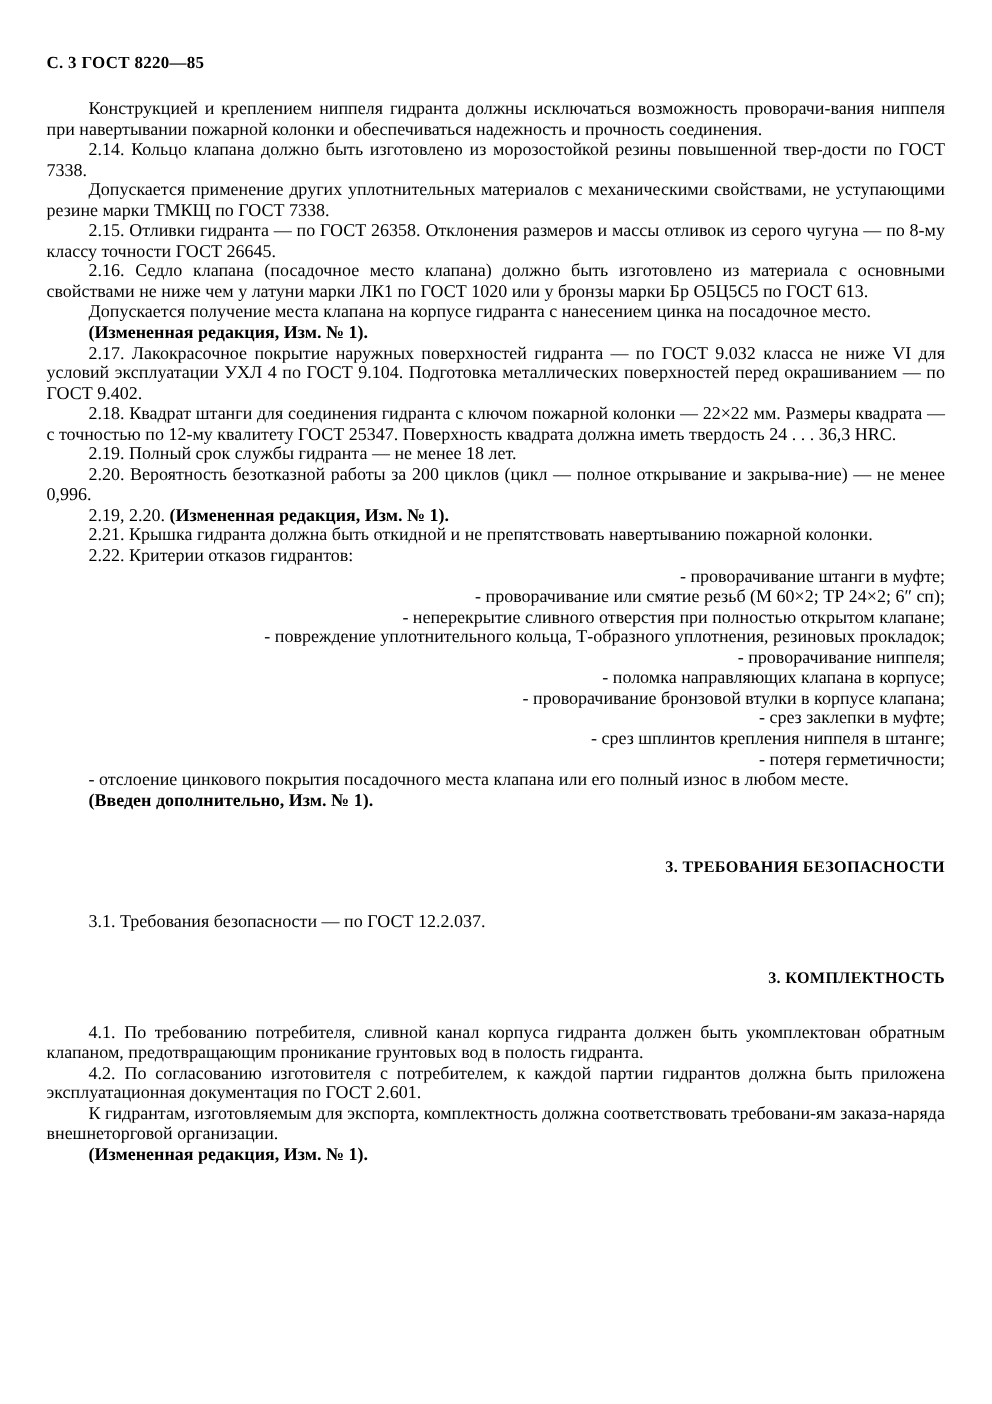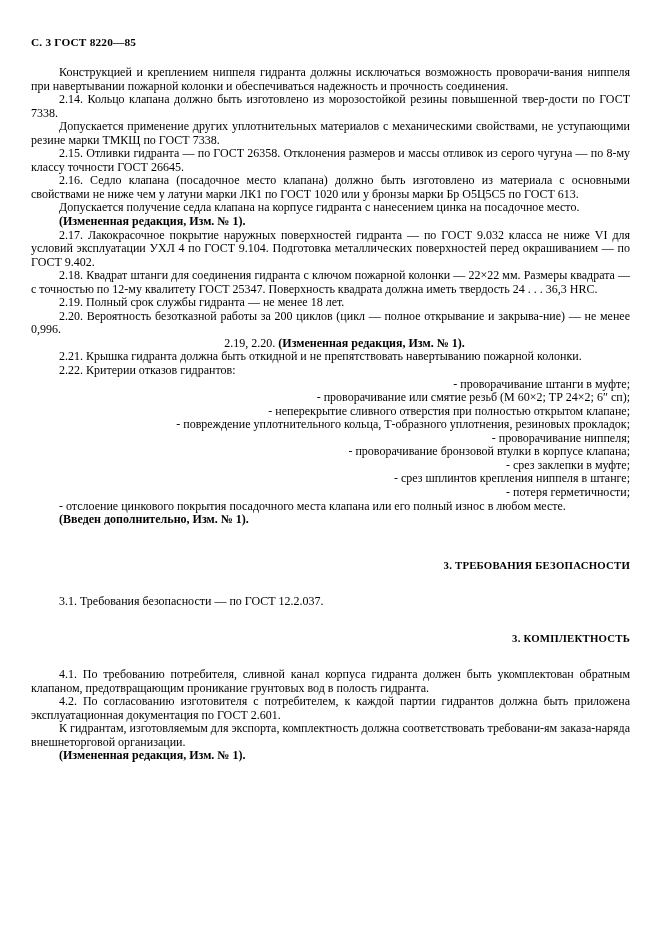--- a/index.html
+++ b/index.html
@@ -62,21 +62,21 @@
   }
 
   p.bullet {
     text-indent: 28px;
     text-align: right;
   }
 
   p.clause-note {
     font-weight: normal;
     text-indent: 28px;
-    text-align: center;
+    text-align: left;
   }
   p.clause-note .b {
     font-weight: bold;
   }
 
   h2.section {
     font-size: 10.8px;
     font-weight: bold;
     text-align: right;
     margin: 0;
@@ -94,38 +94,39 @@
 <div class="page">
   <div class="content">
 
     <div class="page-header">С. 3 ГОСТ 8220—85</div>
 
     <p class="body indent">Конструкцией и креплением ниппеля гидранта должны исключаться возможность проворачи-вания ниппеля при навертывании пожарной колонки и обеспечиваться надежность и прочность соединения.</p>
     <p class="body indent">2.14.  Кольцо клапана должно быть изготовлено из морозостойкой резины повышенной твер-дости по ГОСТ 7338.</p>
     <p class="body indent">Допускается применение других уплотнительных материалов с механическими свойствами, не уступающими резине марки ТМКЩ по ГОСТ 7338.</p>
     <p class="body indent">2.15.  Отливки гидранта — по ГОСТ 26358. Отклонения размеров и массы отливок из серого чугуна — по 8-му классу точности ГОСТ 26645.</p>
     <p class="body indent">2.16.  Седло клапана (посадочное место клапана) должно быть изготовлено из материала с основными свойствами не ниже чем у латуни марки ЛК1 по ГОСТ 1020 или у бронзы марки Бр О5Ц5С5 по ГОСТ 613.</p>
-    <p class="body indent">Допускается получение седла клапана на корпусе гидранта с нанесением цинка на посадочное место.</p>
+    <p class="body indent">Допускается получение места клапана на корпусе гидранта с нанесением цинка на посадочное место.</p>
     <p class="body bold">(Измененная редакция, Изм. № 1).</p>
     <p class="body indent">2.17.  Лакокрасочное покрытие наружных поверхностей гидранта — по ГОСТ 9.032 класса не ниже VI для условий эксплуатации УХЛ 4 по ГОСТ 9.104. Подготовка металлических поверхностей перед окрашиванием — по ГОСТ 9.402.</p>
     <p class="body indent">2.18.  Квадрат штанги для соединения гидранта с ключом пожарной колонки — 22×22 мм. Размеры квадрата — с точностью по 12-му квалитету ГОСТ 25347. Поверхность квадрата должна иметь твердость 24 . . . 36,3 HRC.</p>
     <p class="body indent">2.19.  Полный срок службы гидранта — не менее 18 лет.</p>
     <p class="body indent">2.20.  Вероятность безотказной работы за 200 циклов (цикл — полное открывание и закрыва-ние) — не менее 0,996.</p>
 
     <p class="body clause-note"><span>2.19, 2.20.  </span><span class="b">(Измененная редакция, Изм. № 1).</span></p>
 
     <p class="body indent">2.21.  Крышка гидранта должна быть откидной и не препятствовать навертыванию пожарной колонки.</p>
     <p class="body indent">2.22.  Критерии отказов гидрантов:</p>
 
     <div>
       <p class="body bullet">- проворачивание штанги в муфте;</p>
       <p class="body bullet">- проворачивание или смятие резьб (М 60×2; ТР 24×2; 6″ сп);</p>
       <p class="body bullet">- неперекрытие сливного отверстия при полностью открытом клапане;</p>
       <p class="body bullet">- повреждение уплотнительного кольца, Т-образного уплотнения, резиновых прокладок;</p>
       <p class="body bullet">- проворачивание ниппеля;</p>
+      <p class="body bullet">- поломка направляющих клапана в корпусе;</p>
       <p class="body bullet">- проворачивание бронзовой втулки в корпусе клапана;</p>
       <p class="body bullet">- срез заклепки в муфте;</p>
       <p class="body bullet">- срез шплинтов крепления ниппеля в штанге;</p>
       <p class="body bullet">- потеря герметичности;</p>
       <p class="body indent">- отслоение цинкового покрытия посадочного места клапана или его полный износ в любом месте.</p>
     </div>
 
     <p class="body bold">(Введен дополнительно, Изм. № 1).</p>
 
     <div class="sp-sec-before"></div>

